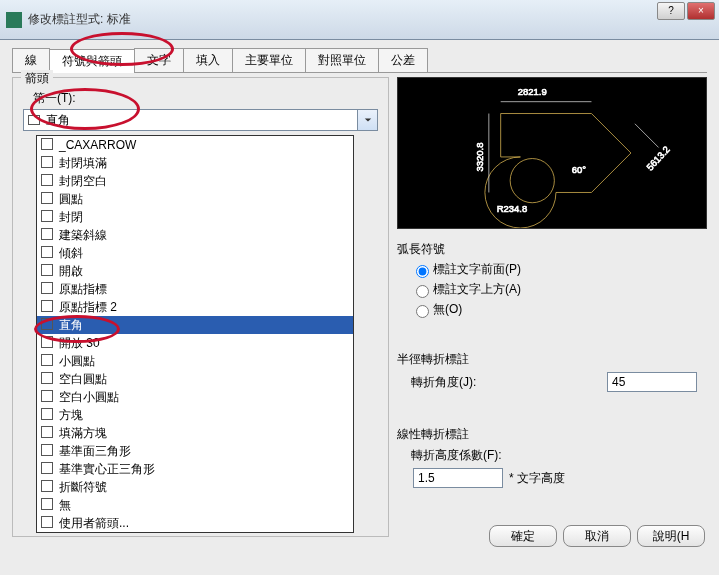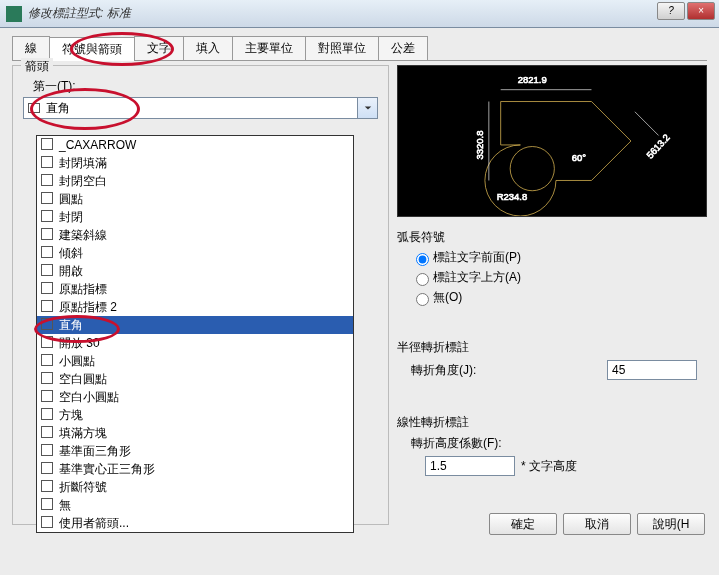--- a/index.html
+++ b/index.html
@@ -1,17 +1,17 @@
 <!DOCTYPE html>
 <html><head>
 <meta charset="utf-8">
 <style>
   * { box-sizing: border-box; font-family: "Microsoft JhengHei", "SimSun", sans-serif; font-size: 12px; }
   body { margin: 0; background: #ececec; width: 719px; height: 575px; overflow: hidden; }
-  .titlebar { height: 28px; background: linear-gradient(#e6eff7,#cdd9e7); display: flex; align-items: center; padding: 4px 6px; border-bottom: 1px solid #7a8ca0; position: relative; font-style: italic; }
+  .titlebar { height: 40px; background: linear-gradient(#e6eff7,#cdd9e7); display: flex; align-items: center; padding: 4px 6px; border-bottom: 1px solid #7a8ca0; position: relative; }
   .app-icon { width: 16px; height: 16px; background: #2a7a5a; margin-right: 6px; display: inline-block; }
   .title-text { color: #333; }
   .win-btns { position: absolute; right: 4px; top: 2px; display: flex; gap: 2px; }
   .win-btn { width: 28px; height: 18px; background: linear-gradient(#f5f5f5,#d0d0d0); border: 1px solid #888; border-radius: 2px; font-size: 10px; text-align: center; line-height: 16px; }
   .win-btn.close { background: linear-gradient(#e07070,#b03030); color: #fff; }
   .client { position: relative; padding: 8px 12px; }
   .tabs { display: flex; border-bottom: 1px solid #999; margin-bottom: 4px; }
   .tab { padding: 3px 12px; border: 1px solid #999; border-bottom: none; background: #f4f4f4; margin-right: -1px; cursor: pointer; position: relative; }
   .tab.active { background: #fff; top: 1px; }
   .columns { display: flex; gap: 8px; }
@@ -29,21 +29,21 @@
   .dropdown-list .item .ic { position: absolute; left: 4px; top: 2px; width: 12px; height: 12px; border: 1px solid #555; display: inline-block; }
   .preview { width: 100%; height: 152px; background: #000; border: 1px solid #333; position: relative; }
   .preview svg { width: 100%; height: 100%; }
   .radio-row { display: flex; align-items: center; margin: 3px 0 3px 14px; }
   .radio-row input { margin-right: 4px; }
   .field-row { display: flex; align-items: center; margin: 4px 0; }
   .field-row .fl { flex: 1; margin-left: 14px; }
   .field-row input.spin { width: 90px; height: 20px; border: 1px solid #7a8ca0; padding: 0 4px; }
   .suffix { margin-left: 6px; }
   .buttons { position: absolute; right: 14px; bottom: 6px; display: flex; gap: 6px; }
-  .btn { min-width: 68px; height: 22px; border: 1px solid #888; background: linear-gradient(#fdfdfd,#e4e4e4); border-radius: 2px; text-align: center; line-height: 20px; cursor: pointer; }
+  .btn { min-width: 68px; height: 22px; border: 1px solid #888; background: linear-gradient(#fdfdfd,#e4e4e4); border-radius: 8px; text-align: center; line-height: 20px; cursor: pointer; }
   
   .anno { position: absolute; border: 3px solid #c8102e; border-radius: 50%; pointer-events: none; z-index: 20; }
   .anno1 { left: 70px; top: 32px; width: 104px; height: 34px; }
   .anno2 { left: 30px; top: 88px; width: 110px; height: 42px; }
   .anno3 { left: 34px; top: 315px; width: 86px; height: 28px; }
 </style>
 </head>
 <body>
 
 <div class="titlebar">
@@ -126,21 +126,21 @@
           <input class="spin" value="45" style="">
         </div>
       </div>
 
       <div class="groupbox" style="border:none;padding-left:0;">
         <span class="label" style="margin-left:0;">線性轉折標註</span>
         <div class="field-row">
           <span class="fl">轉折高度係數(F):</span>
         </div>
         <div class="field-row">
-          <input class="spin" style="margin-left: 28px;" value="1.5">
+          <input class="spin" style="margin-left: 16px;" value="1.5">
           <span class="suffix">* 文字高度</span>
         </div>
       </div>
     </div>
   </div>
 
   <div class="buttons">
     <div class="btn">確定</div>
     <div class="btn">取消</div>
     <div class="btn">說明(H</div>

